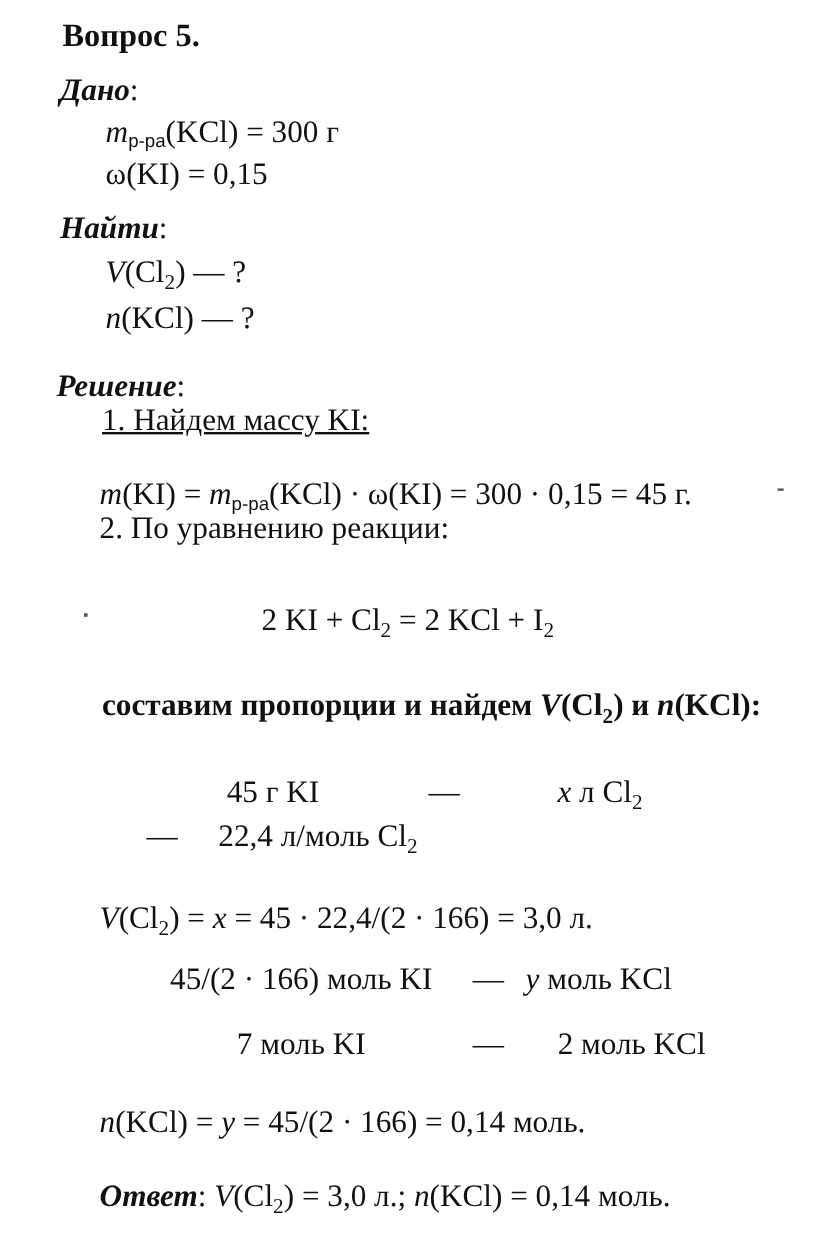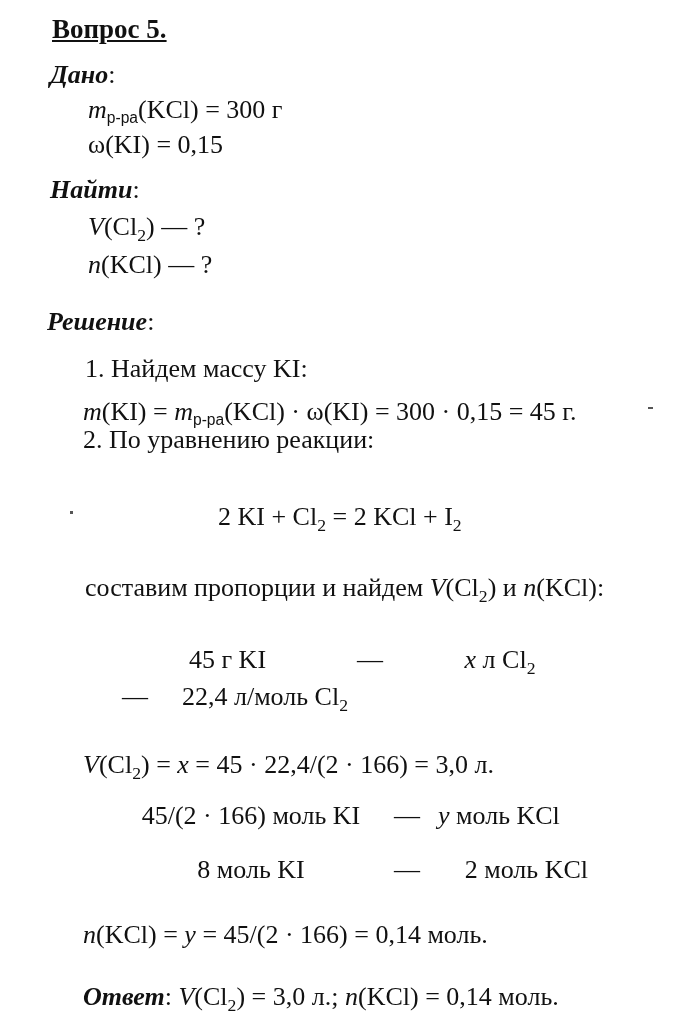--- a/index.html
+++ b/index.html
@@ -14,21 +14,21 @@
       overflow: hidden;
       font-family: "Liberation Serif", "DejaVu Serif", serif;
       color: #111111;
       font-size: 26px;
     }
     .line {
       position: absolute;
       white-space: nowrap;
       line-height: 1;
     }
-    .b { font-weight: bold; text-decoration: underline; }
+    .b { font-weight: bold; }
     .bi { font-weight: bold; font-style: italic; }
     .i { font-style: italic; }
     sub {
       font-size: 0.68em;
       vertical-align: -0.35em;
       line-height: 0;
     }
     sub.sm {
       font-family: "Liberation Sans", "DejaVu Sans", sans-serif;
       font-size: 0.6em;
@@ -67,33 +67,33 @@
 <div class="line" style="left:88px; top:214px;">
   <span class="i">V</span><span>(Cl</span><sub>2</sub><span>)  —  ?</span>
 </div>
 <div class="line" style="left:88px; top:252px;">
   <span class="i">n</span><span>(KCl)</span><span>  —  ?</span>
 </div>
 
 <div class="line" style="left:47px; top:309px;">
   <span class="bi">Решение</span><span>:</span>
 </div>
-<div class="line" style="left:85px; top:356px;">1. Найдем массу KI:</div>
+<div class="line" style="left:85px; top:337px;text-decoration:underline;">1. Найдем массу KI:</div>
 <div class="line" style="left:83px; top:387px;margin-top:12px;">
   <span class="i">m</span><span>(KI) = </span><span class="i">m</span><sub class="sm">р-ра</sub><span>(KCl) · ω(KI) = 300 · 0,15 = 45  г.</span>
 </div>
 <div class="artifact" style="left:648px; top:407px; width:5px; height:2px;"></div>
 <div class="line" style="left:83px; top:427px;">2. По уравнению реакции:</div>
 
 <div class="artifact" style="left:70px; top:511px; width:3px; height:3px;"></div>
 <div class="line" style="left:218px; top:504px;">
   <span>2 KI + Cl</span><sub>2</sub><span> = 2 KCl + I</span><sub>2</sub>
 </div>
 
-<div class="line" style="left:85px; top:575px;">
+<div class="line" style="left:85px; top:575px;font-weight:bold;">
   <span>составим  пропорции  и  найдем  </span><span class="i">V</span><span>(Cl</span><sub>2</sub><span>)  и  </span><span class="i">n</span><span>(KCl):</span>
 </div>
 
 <div class="grid-row" style="left:110px; top:647px;">
   <span class="cell" style="width:235px; text-align:center;">45  г  KI</span>
   <span class="cell" style="width:50px; text-align:center;">—</span>
   <span class="cell" style="width:210px; text-align:center;"><span class="i">x</span><span> л  Cl</span><sub>2</sub></span>
 </div>
 <div class="grid-row" style="left:110px; top:684px;">
   <span class="cell" style="width:50px; text-align:center;">—</span>
@@ -103,21 +103,21 @@
 <div class="line" style="left:83px; top:752px;">
   <span class="i">V</span><span>(Cl</span><sub>2</sub><span>) = </span><span class="i">x</span><span> = 45 · 22,4/(2 · 166) = 3,0  л.</span>
 </div>
 
 <div class="grid-row" style="left:120px; top:803px;">
   <span class="cell" style="width:262px; text-align:center;">45/(2 · 166)  моль  KI</span>
   <span class="cell" style="width:50px; text-align:center;">—</span>
   <span class="cell" style="width:150px; text-align:left; padding-left:6px;"><span class="i">y</span><span>  моль  KCl</span></span>
 </div>
 <div class="grid-row" style="left:120px; top:857px;">
-  <span class="cell" style="width:262px; text-align:center;">8  моль  KI</span>
+  <span class="cell" style="width:262px; text-align:center;">7  моль  KI</span>
   <span class="cell" style="width:50px; text-align:center;">—</span>
   <span class="cell" style="width:150px; text-align:right; padding-left:6px;">2  моль  KCl</span>
 </div>
 
 <div class="line" style="left:83px; top:922px;">
   <span class="i">n</span><span>(KCl) = </span><span class="i">y</span><span> = 45/(2 · 166) = 0,14  моль.</span>
 </div>
 
 <div class="line" style="left:83px; top:984px;">
   <span class="bi">Ответ</span><span>: </span><span class="i">V</span><span>(Cl</span><sub>2</sub><span>) = 3,0  л.; </span><span class="i">n</span><span>(KCl) = 0,14  моль.</span>

